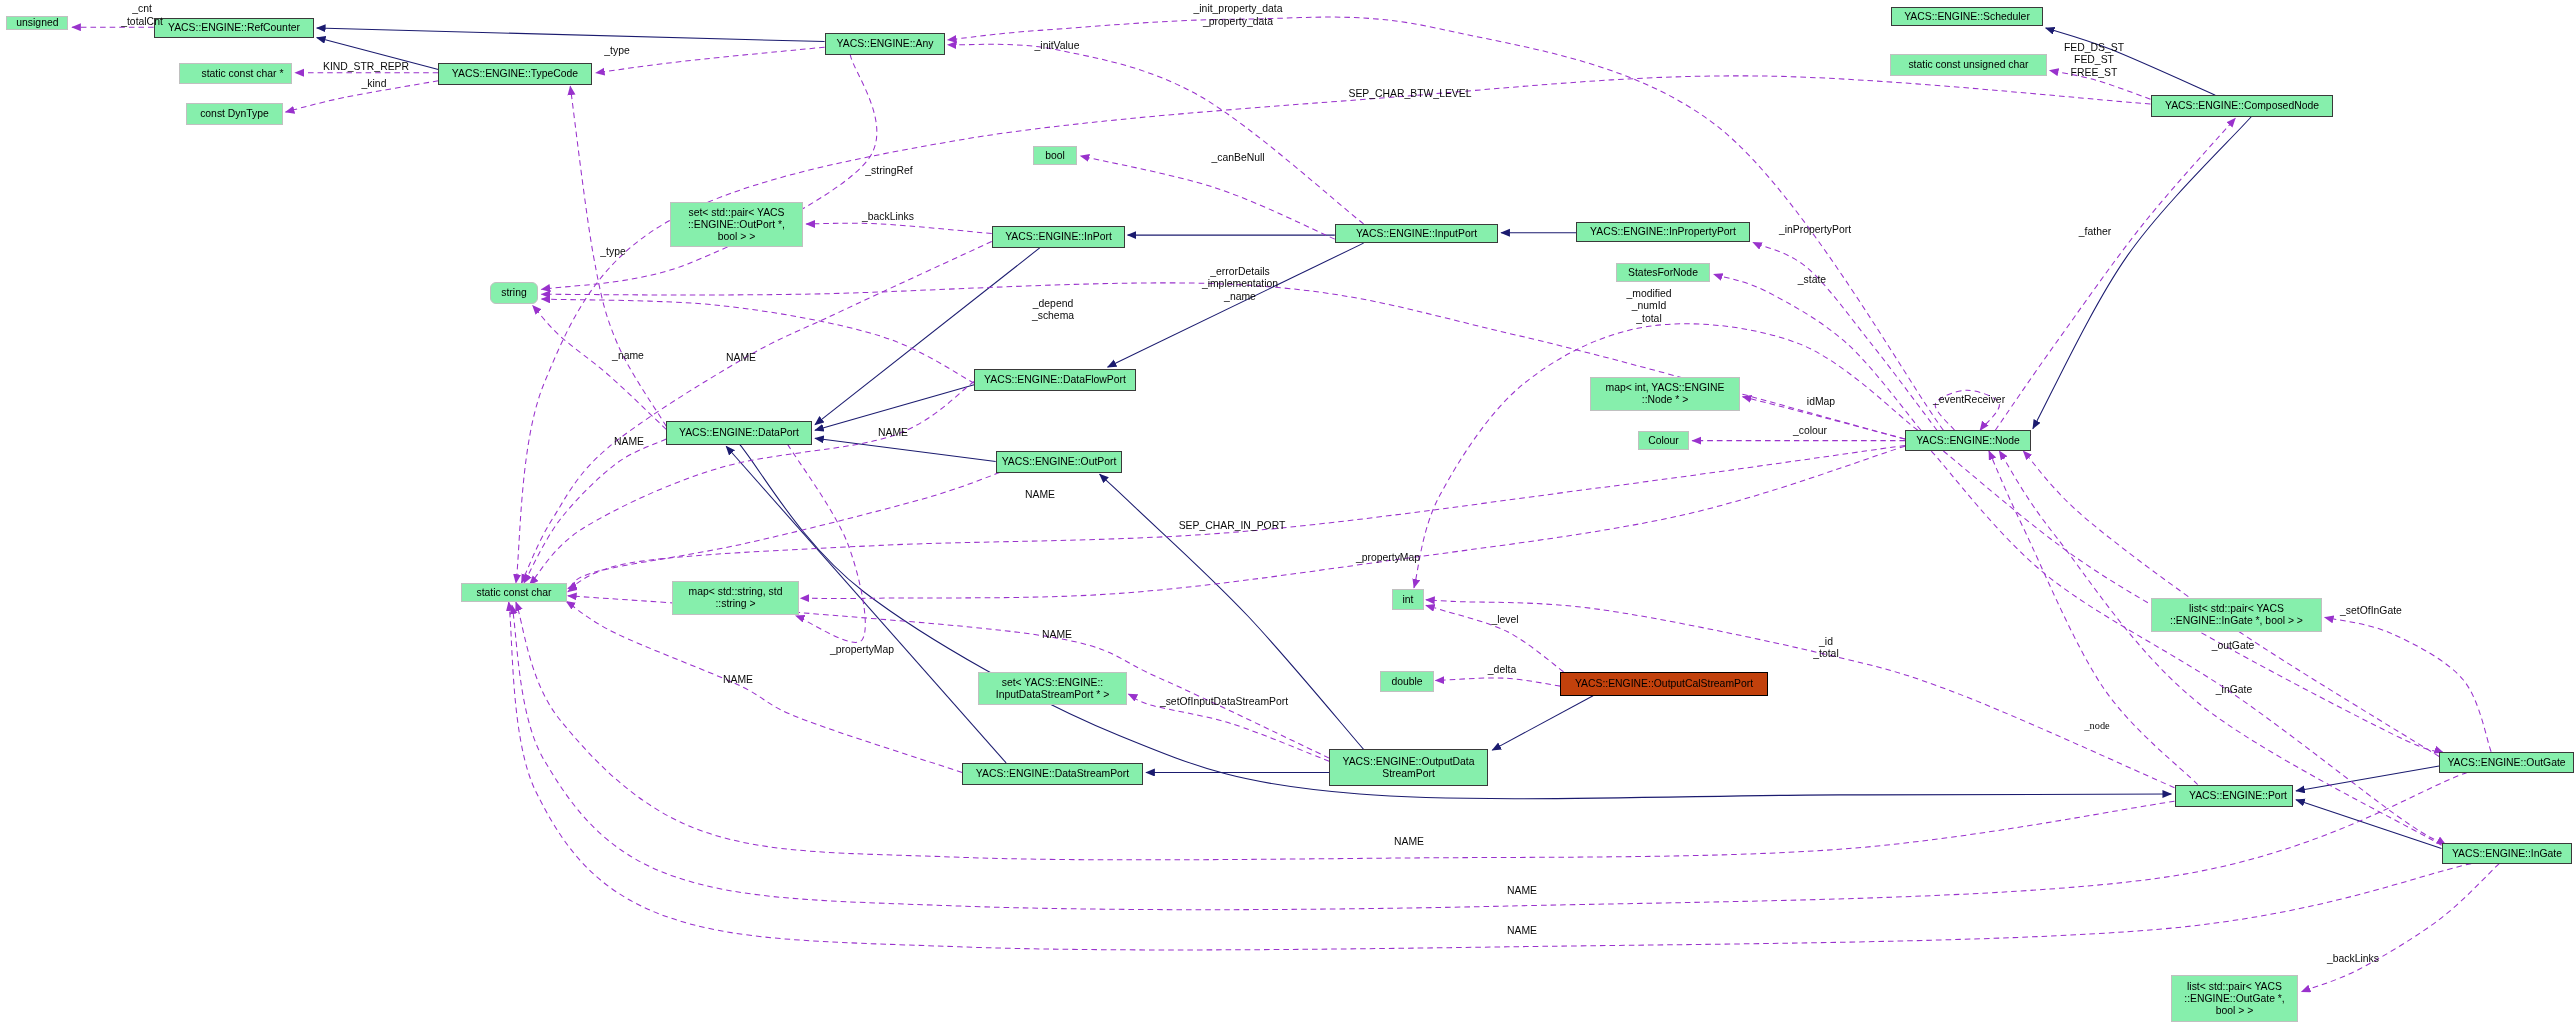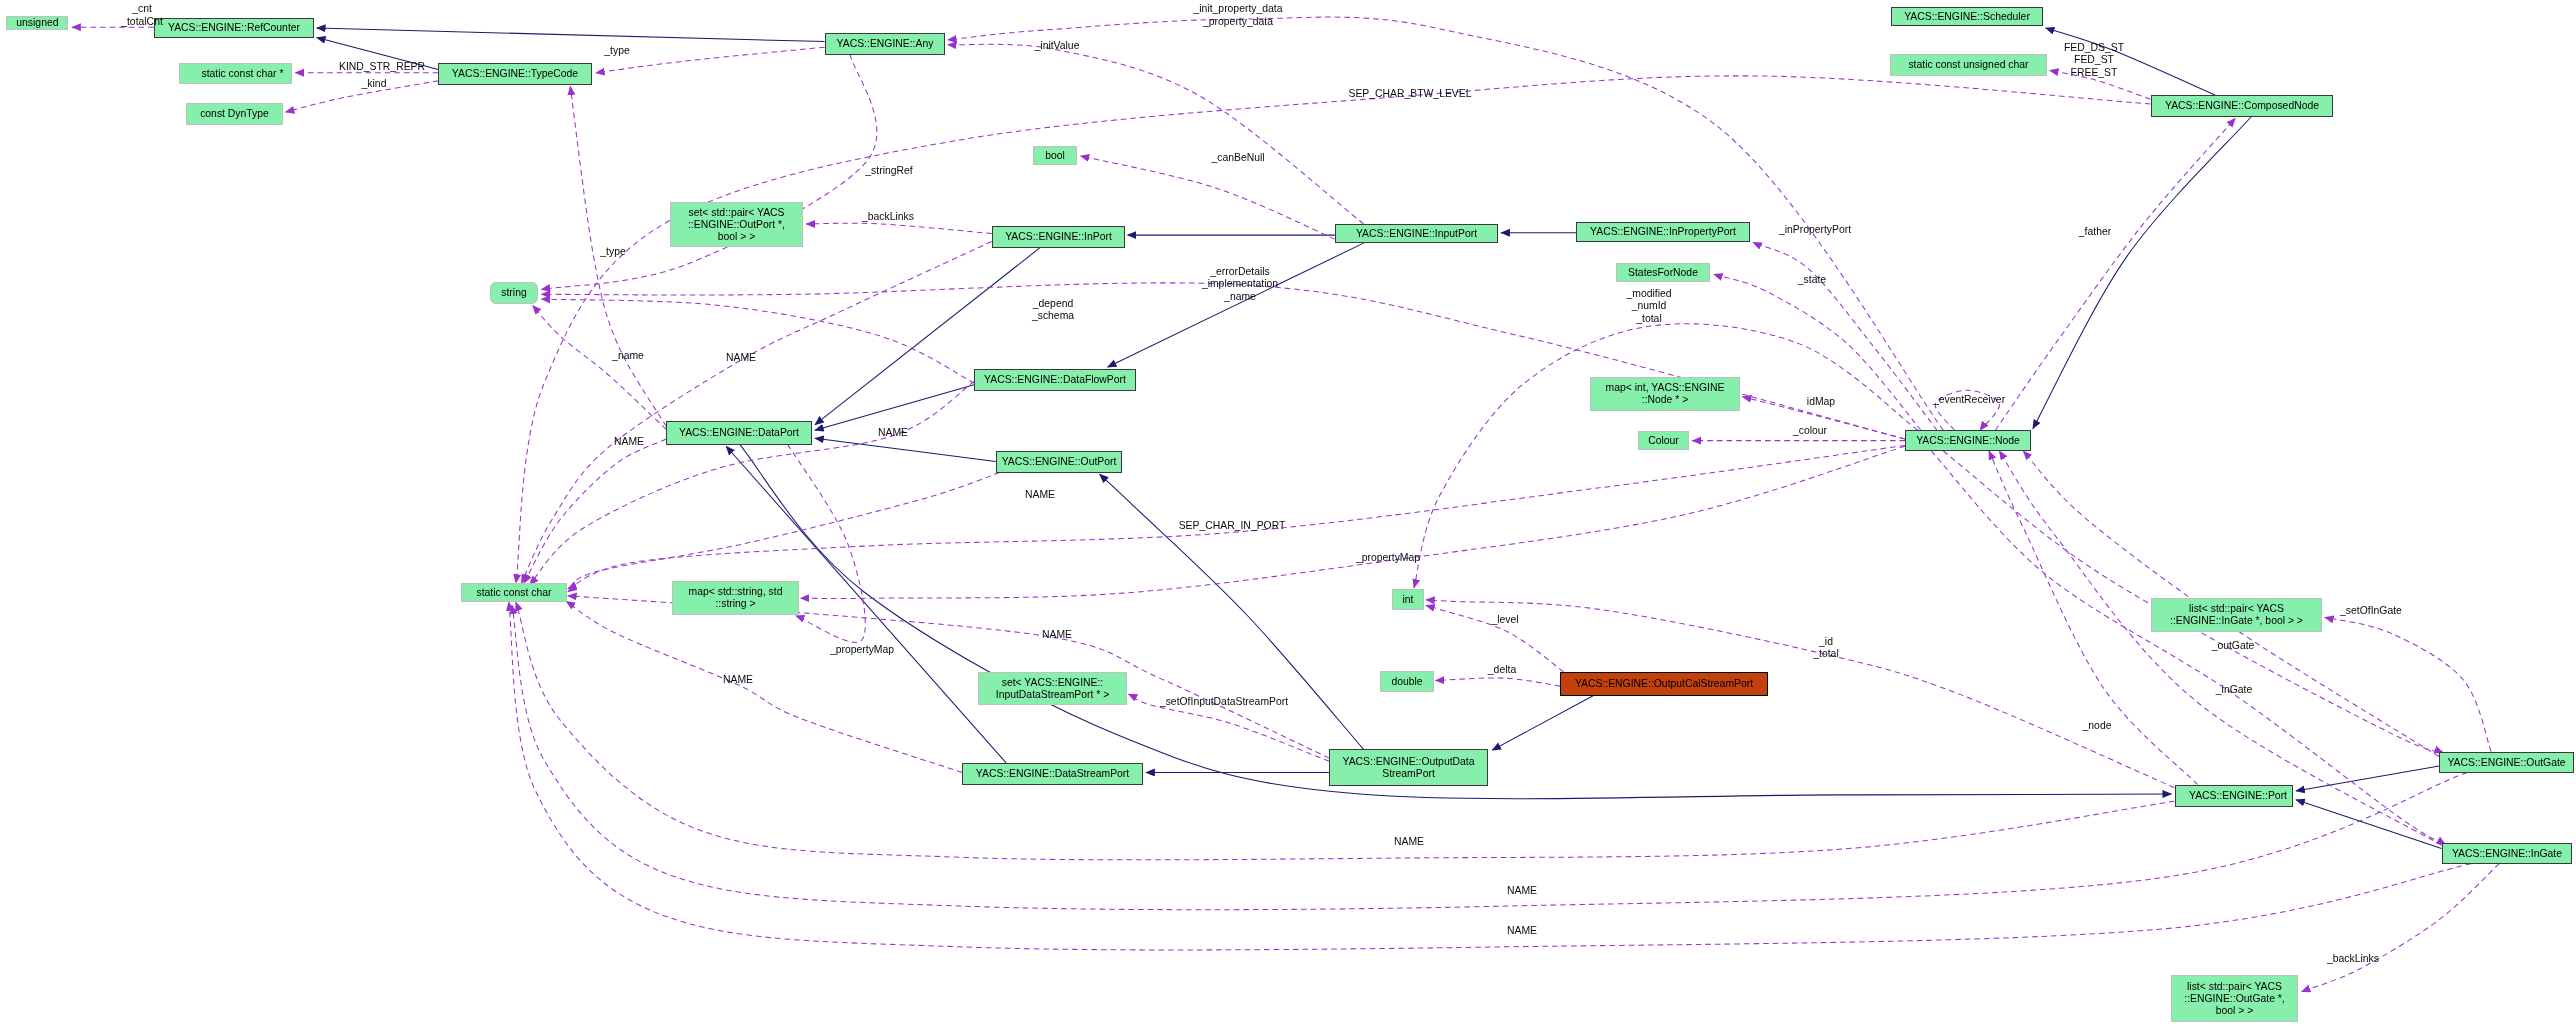--- a/index.html
+++ b/index.html
@@ -138,21 +138,21 @@
       <div class="box class" style="left: 2442px; top: 843px; width: 130px; height: 21px;">YACS::ENGINE::InGate</div>
       <div class="box type" style="left: 2151px; top: 598px; width: 171px; height: 34px;">list&lt; std::pair&lt; YACS
 ::ENGINE::InGate *, bool &gt; &gt;</div>
       <div class="box type" style="left: 2171px; top: 975px; width: 127px; height: 47px;">list&lt; std::pair&lt; YACS
 ::ENGINE::OutGate *,
 bool &gt; &gt;</div>
     </div>
   <div id="label-layer">
       <div class="elabel" style="left: 114px; top: 3.2px; margin-left: 28px;">_cnt
 _totalCnt</div>
-      <div class="elabel" style="left: 382px; top: 61px;">KIND_STR_REPR</div>
+      <div class="elabel" style="left: 366px; top: 61px;">KIND_STR_REPR</div>
       <div class="elabel" style="left: 374px; top: 78px;">_kind</div>
       <div class="elabel" style="left: 617px; top: 45px;">_type</div>
       <div class="elabel" style="left: 613px; top: 246px;">_type</div>
       <div class="elabel" style="left: 889px; top: 165px;">_stringRef</div>
       <div class="elabel" style="left: 1057px; top: 40px;">_initValue</div>
       <div class="elabel" style="left: 1238px; top: 3.2px;">_init_property_data
 _property_data</div>
       <div class="elabel" style="left: 1410px; top: 88px;">SEP_CHAR_BTW_LEVEL</div>
       <div class="elabel" style="left: 1238px; top: 152px;">_canBeNull</div>
       <div class="elabel" style="left: 888px; top: 211px;">_backLinks</div>
@@ -179,21 +179,21 @@
       <div class="elabel" style="left: 1821px; top: 396px;">idMap</div>
       <div class="elabel" style="left: 1810px; top: 425px;">_colour</div>
       <div class="elabel" style="left: 1969px; top: 394px;">_eventReceiver</div>
       <div class="elabel" style="left: 1388px; top: 552px;">_propertyMap</div>
       <div class="elabel" style="left: 862px; top: 644px;">_propertyMap</div>
       <div class="elabel" style="left: 1224px; top: 696px;">_setOfInputDataStreamPort</div>
       <div class="elabel" style="left: 1505px; top: 614px;">_level</div>
       <div class="elabel" style="left: 1502px; top: 664px;">_delta</div>
       <div class="elabel" style="left: 1826px; top: 636px;">_id
 _total</div>
-      <div class="elabel" style="left: 2097px; top: 720px;">_node</div>
+      <div class="elabel" style="left: 2097px; top: 720px; font-family: Liberation Serif, serif;">_node</div>
       <div class="elabel" style="left: 2233px; top: 640px;">_outGate</div>
       <div class="elabel" style="left: 2234px; top: 684px;">_inGate</div>
       <div class="elabel" style="left: 2371px; top: 605px;">_setOfInGate</div>
       <div class="elabel" style="left: 2353px; top: 953px;">_backLinks</div>
       <div class="elabel" style="left: 738px; top: 674px;">NAME</div>
       <div class="elabel" style="left: 1057px; top: 629px;">NAME</div>
       <div class="elabel" style="left: 1409px; top: 836px;">NAME</div>
       <div class="elabel" style="left: 1522px; top: 885px;">NAME</div>
       <div class="elabel" style="left: 1522px; top: 925px;">NAME</div>
     </div>

